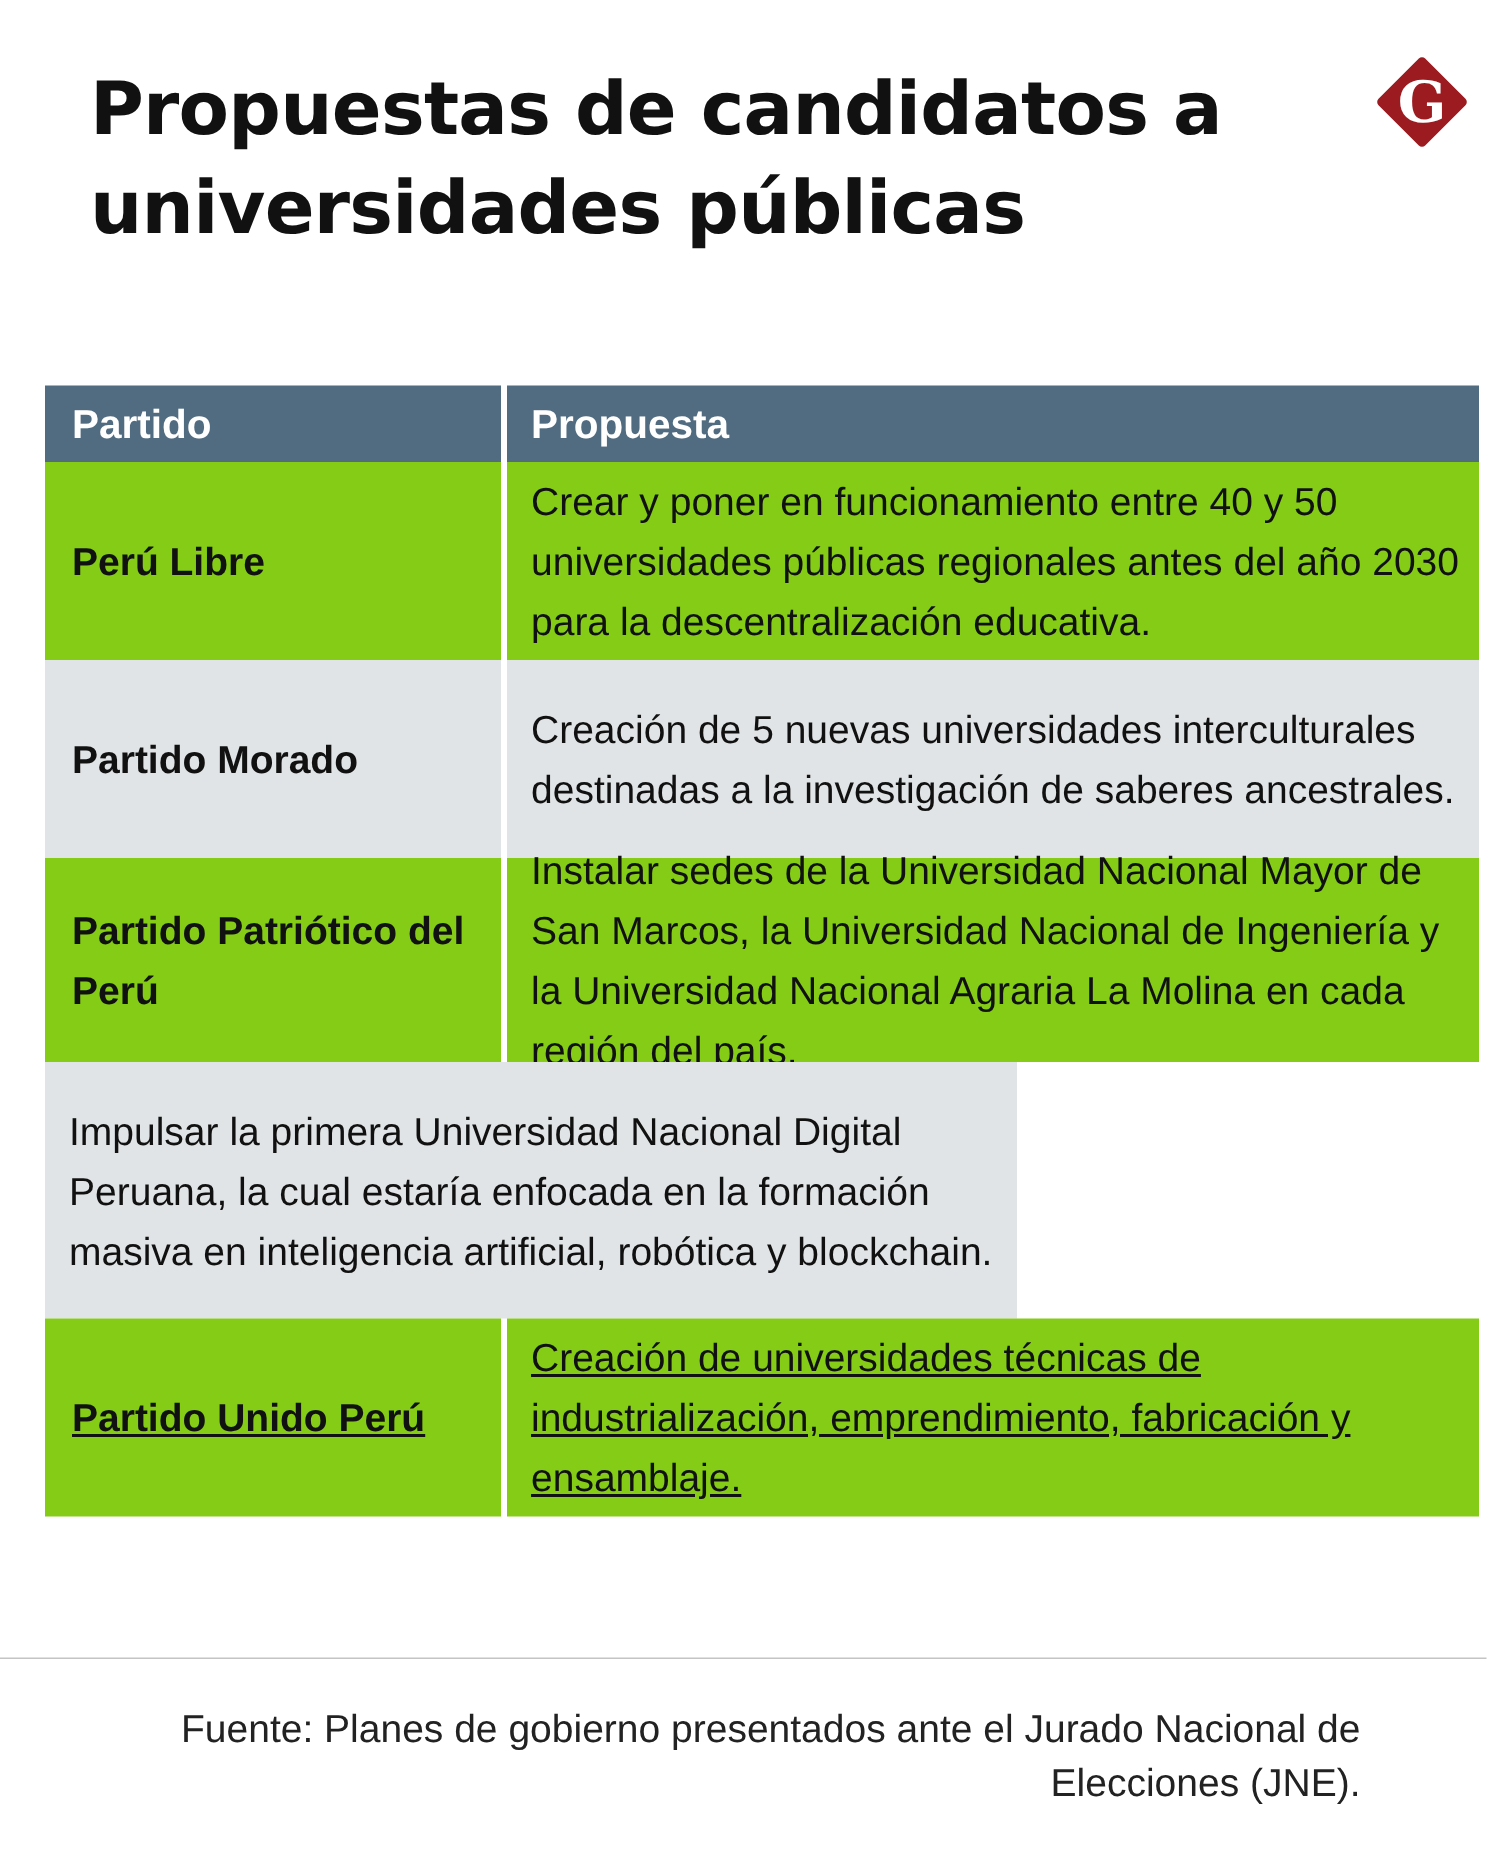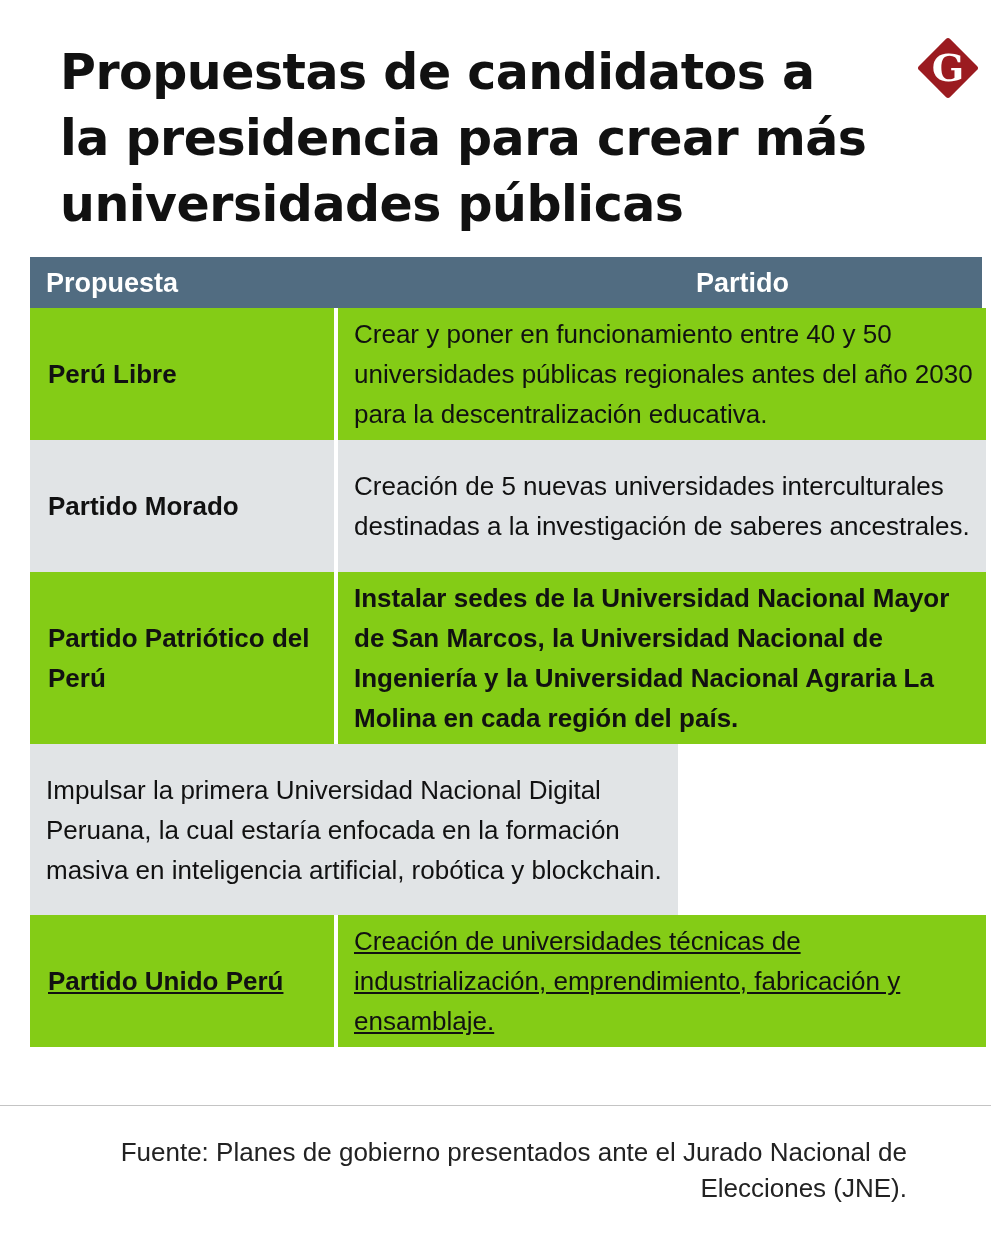--- a/index.html
+++ b/index.html
@@ -93,21 +93,21 @@
       background: #516c81;
       color: #ffffff;
       font-weight: bold;
       font-size: 27px;
       height: 51px;
     }
     .row.white .cell { background: #84cc16; }
     .row.gray .cell { background: #e1e4e6; }
     .row.r1 .cell { height: 132px; }
     .row.r2 .cell { height: 132px; }
-    .row.r3 .cell { height: 172px; font-weight: bold; }
+    .row.r3 .cell { height: 136px; }
     .row.r4 .cell { height: 171px; }
     .row.r5 .cell { height: 132px; text-decoration: underline; }
     .row.gray { margin-top: 0; }
     .divider {
       position: absolute;
       left: 0;
       top: 1105px;
       width: 991px;
       height: 1px;
       background: #c4c4c4;
@@ -121,33 +121,32 @@
       line-height: 36px;
       color: #222222;
       text-align: right;
     }
   </style>
 </head>
 <body>
 
 <div class="title">
   <span>Propuestas de candidatos a</span>
-  <span>la presidencia para crear más</span>
   <span>universidades públicas</span>
 </div>
 
 <div class="logo">
   <div class="diamond"></div>
   <div class="letter">G</div>
 </div>
 
 <div class="table">
   <div class="row header">
+    <div class="cell party">Partido</div>
     <div class="cell proposal">Propuesta</div>
-    <div class="cell party">Partido</div>
   </div>
 
   <div class="row white r1">
     <div class="cell party">Perú Libre</div>
     <div class="cell proposal">Crear y poner en funcionamiento entre 40 y 50 universidades públicas regionales antes del año 2030 para la descentralización educativa.</div>
   </div>
 
   <div class="row gray r2">
     <div class="cell party">Partido Morado</div>
     <div class="cell proposal">Creación de 5 nuevas universidades interculturales destinadas a la investigación de saberes ancestrales.</div>

